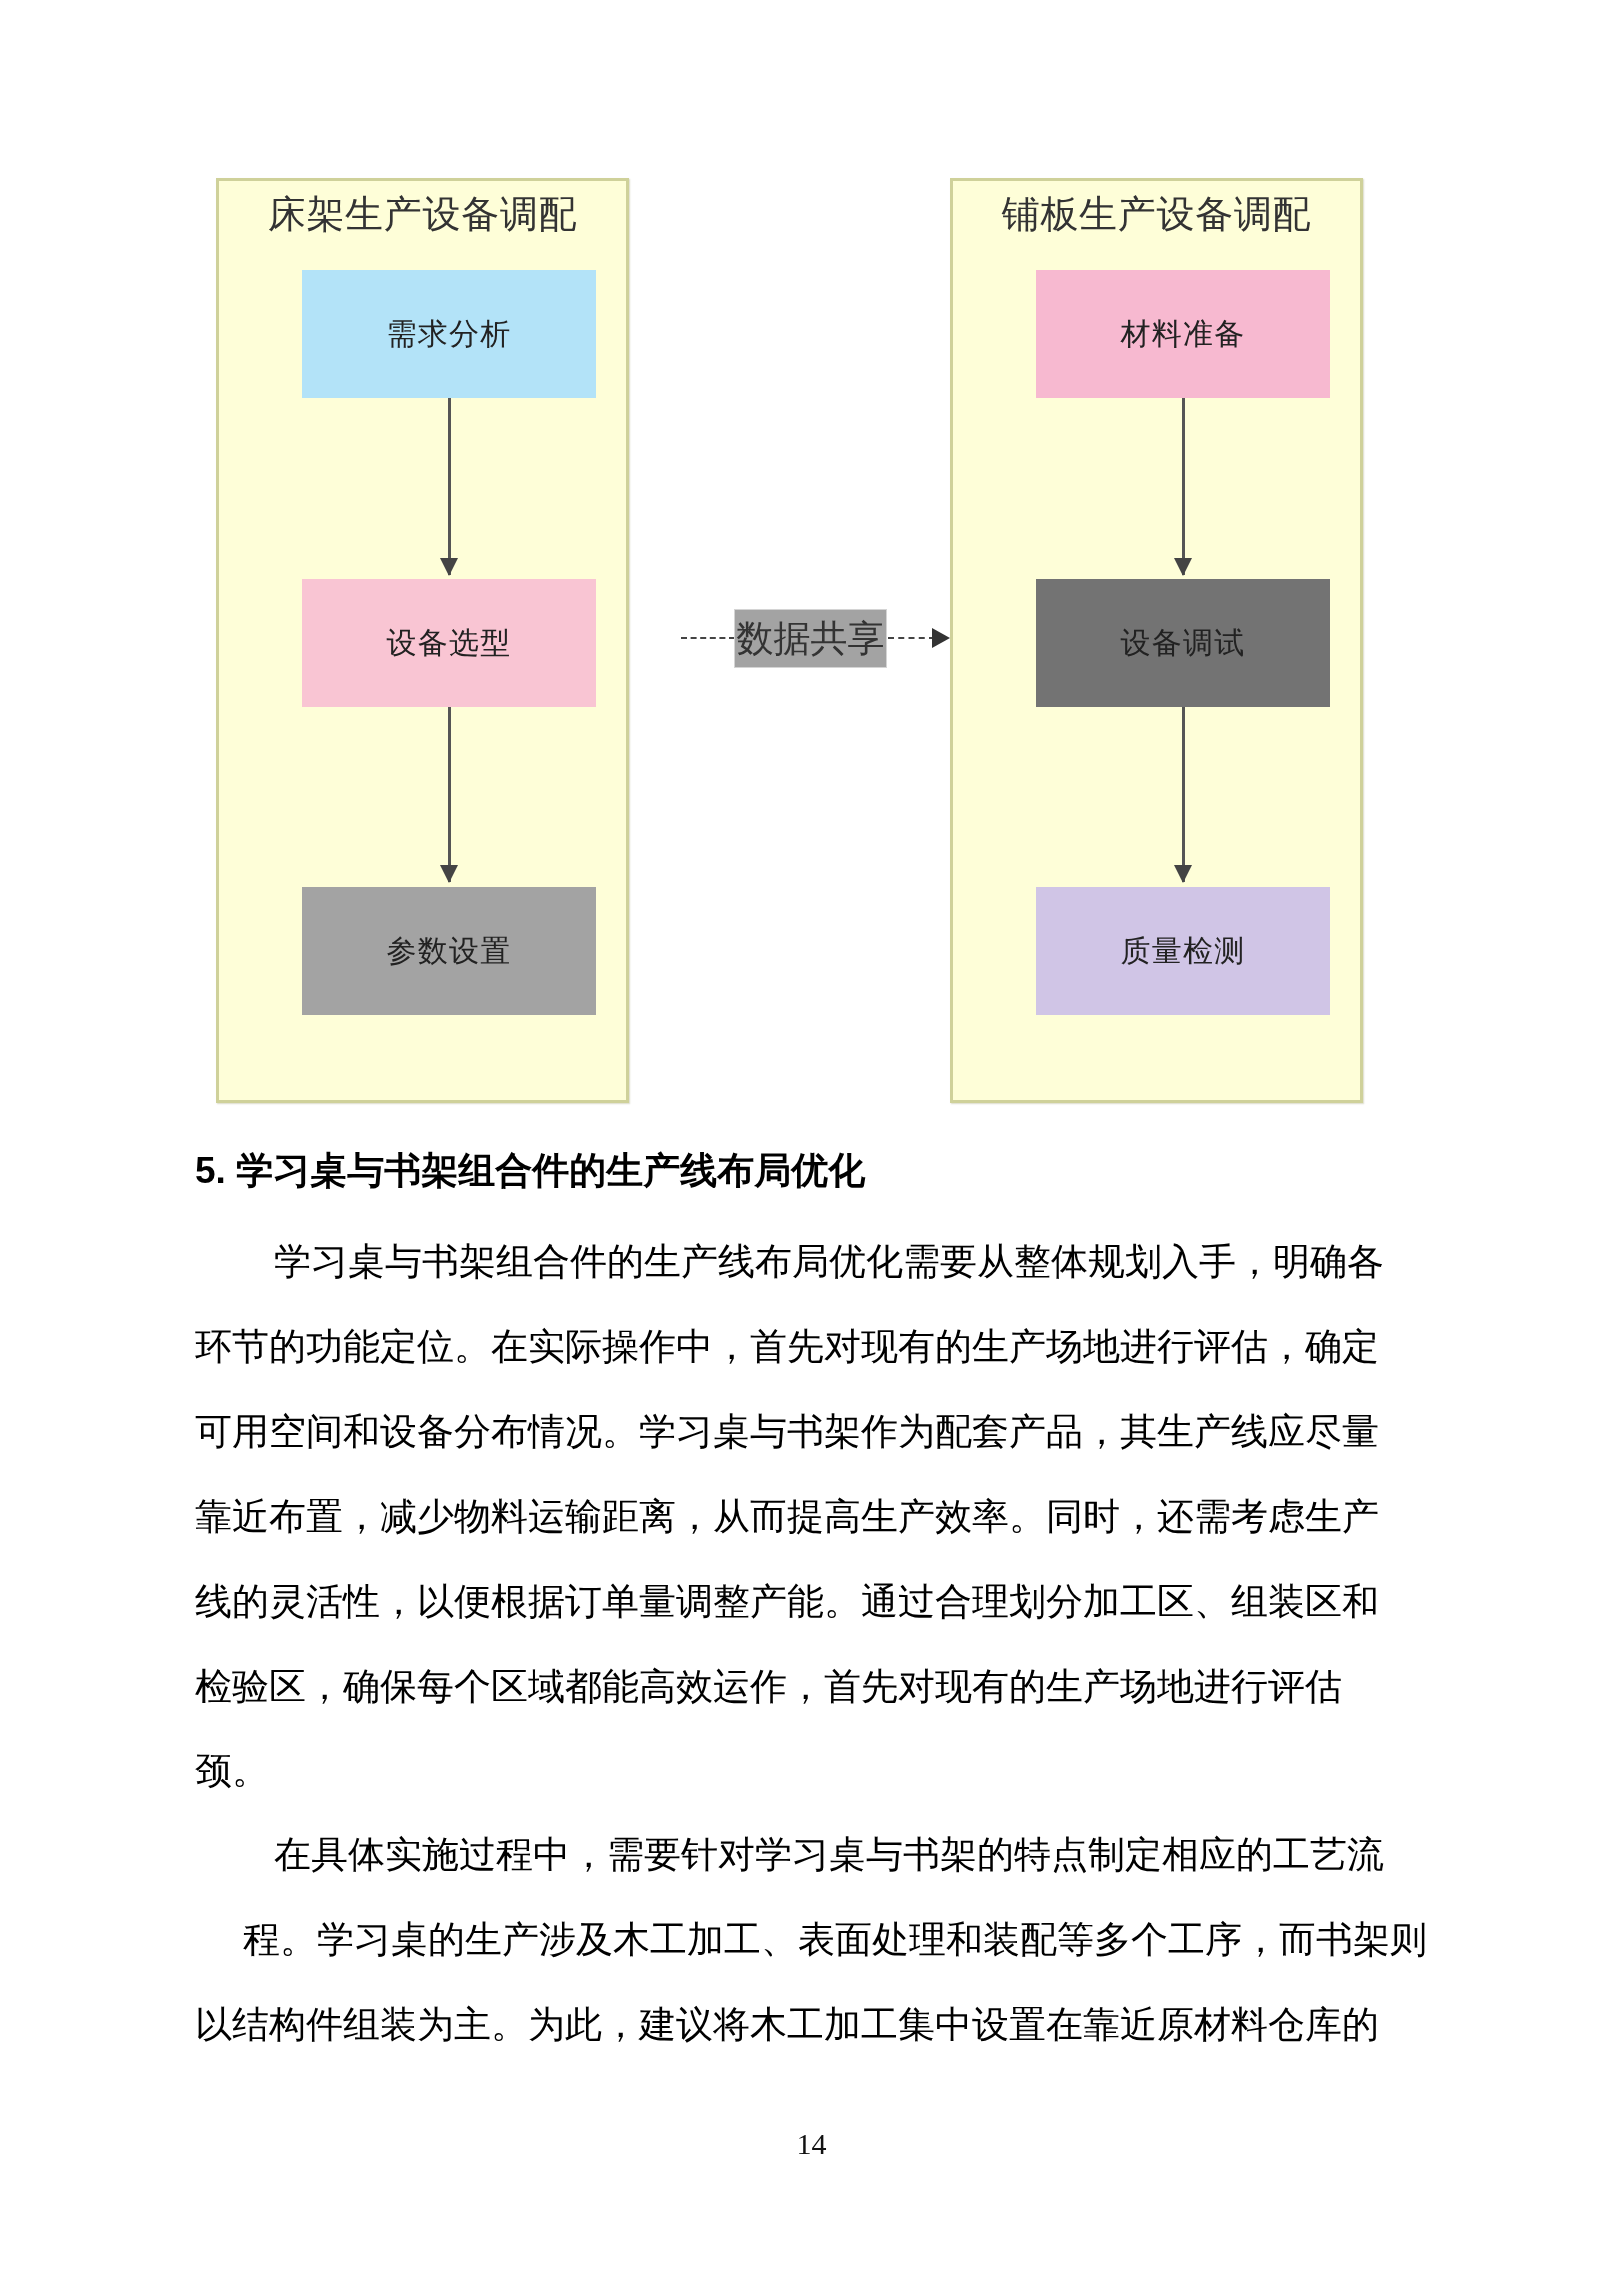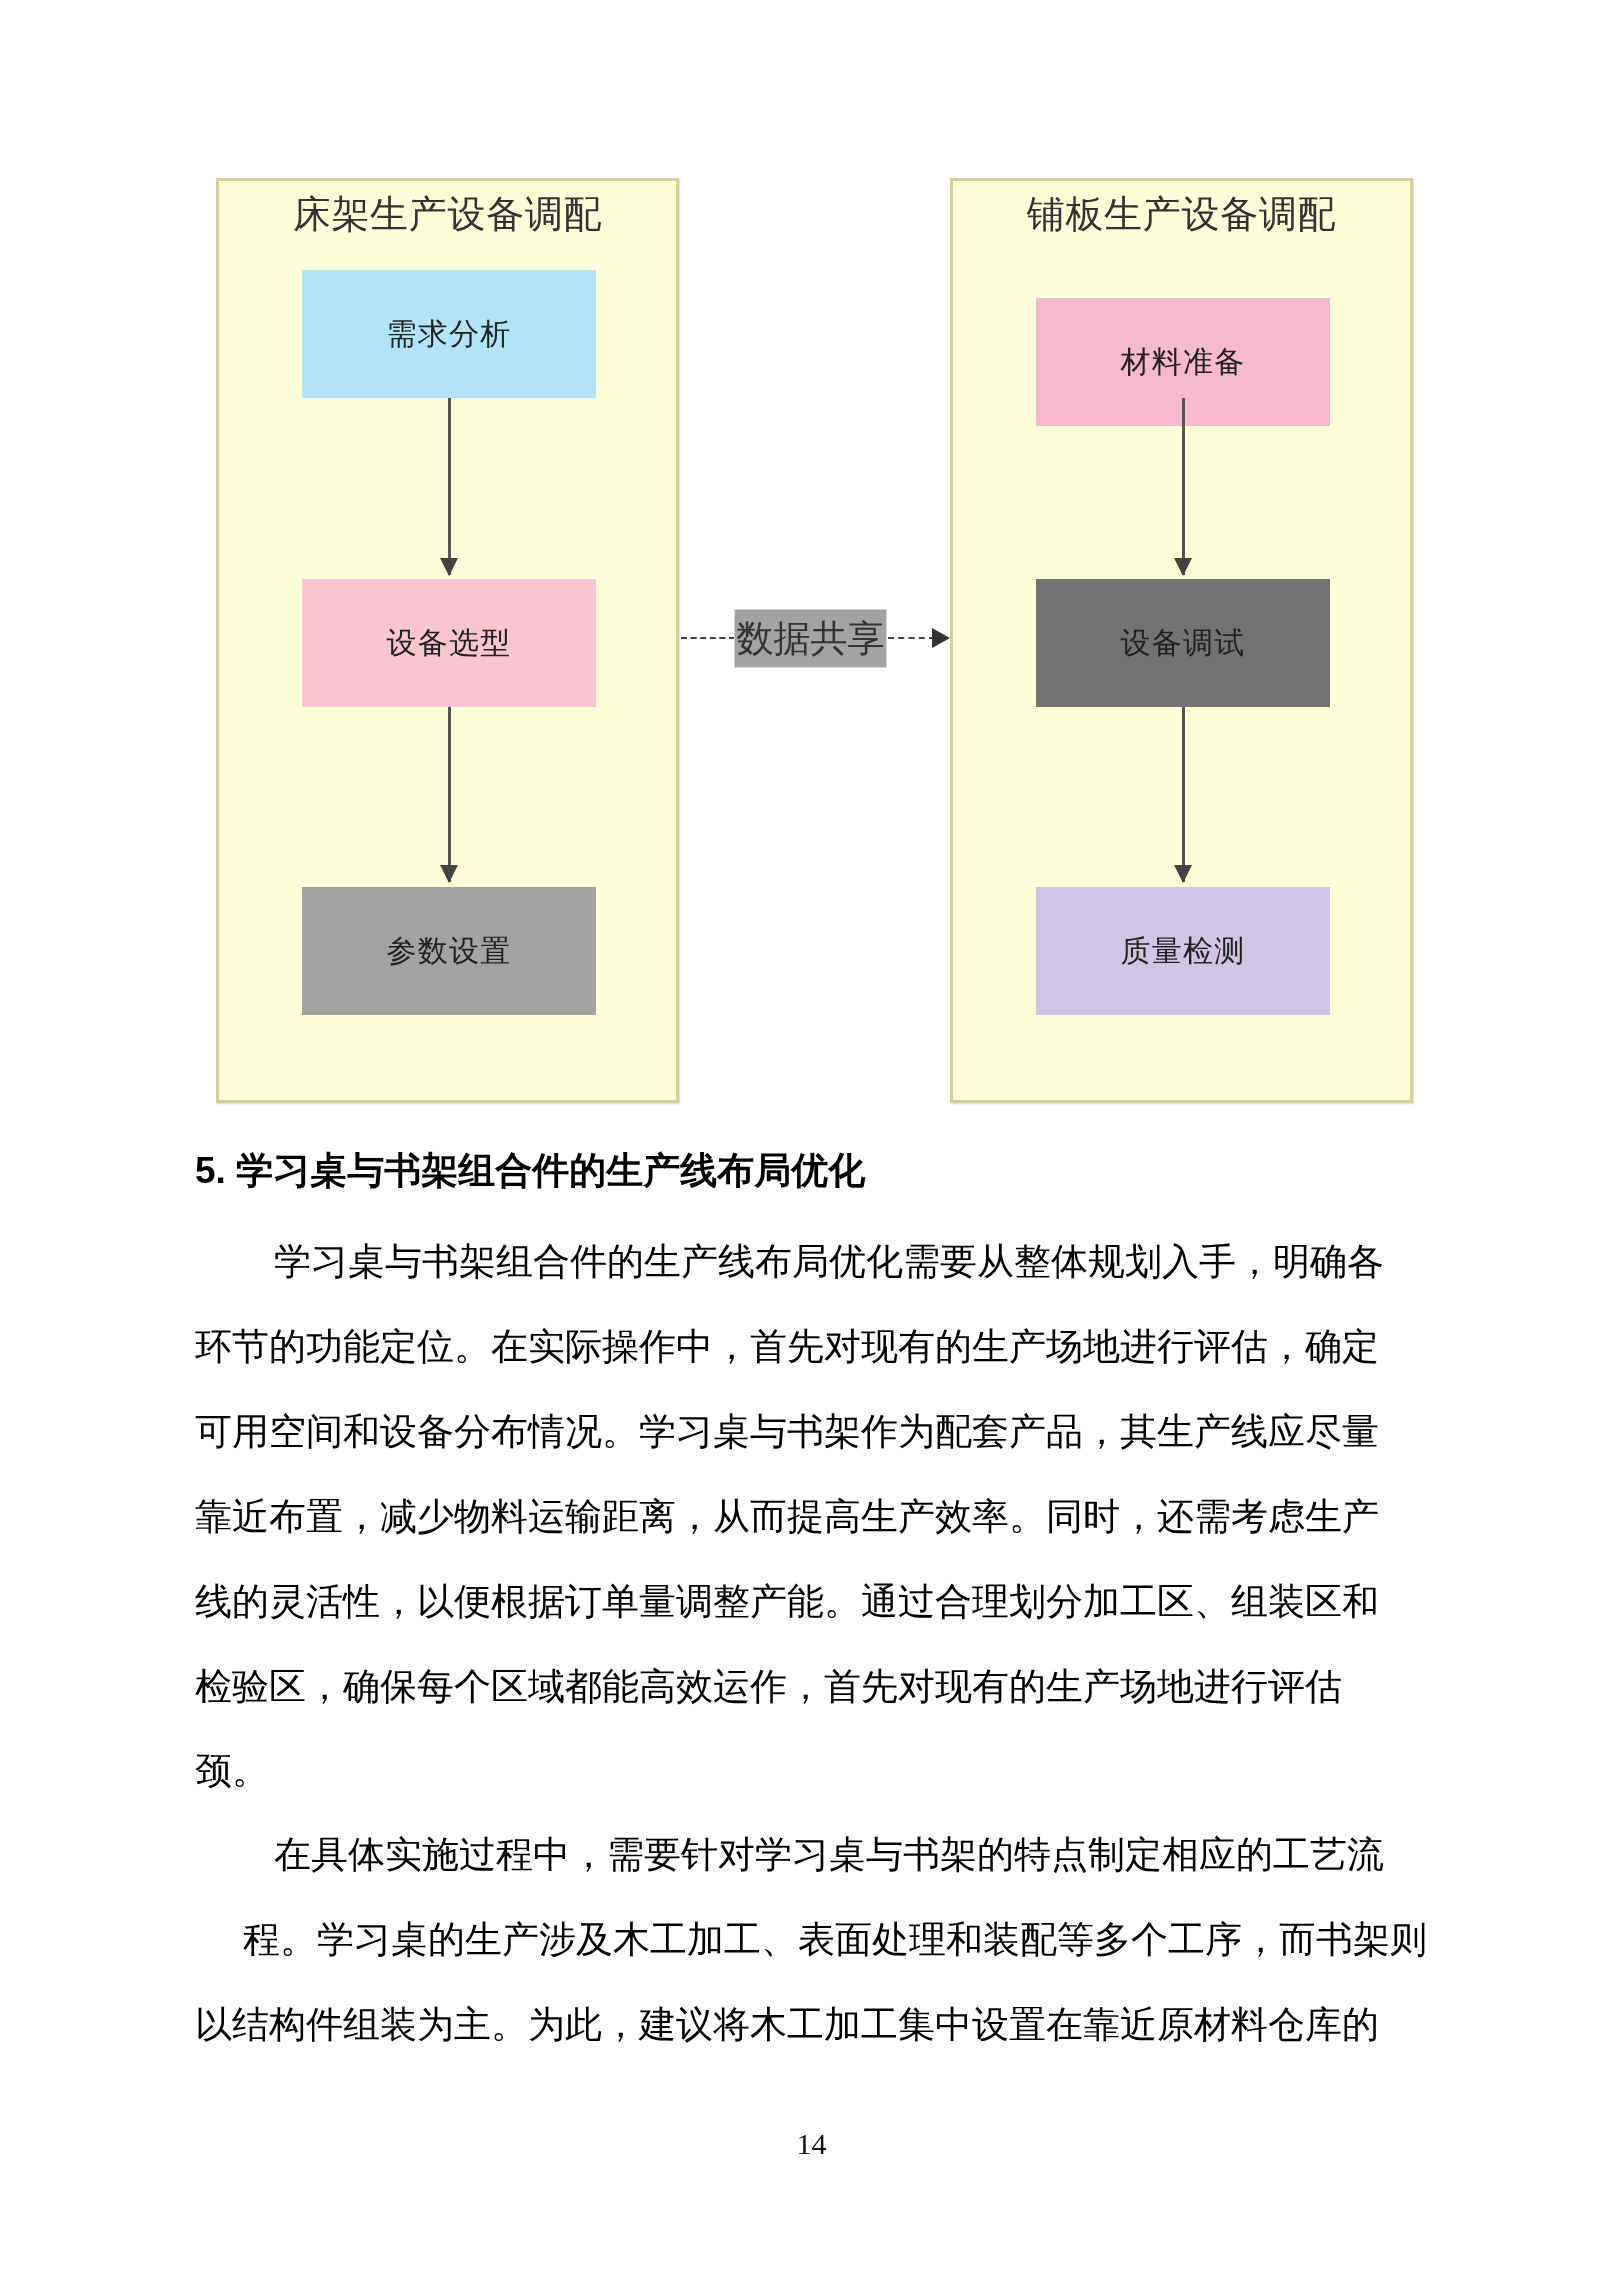--- a/index.html
+++ b/index.html
@@ -1,20 +1,20 @@
 <!DOCTYPE html>
 <html style="font-size:10.5px"><head>
 <meta charset="utf-8">
 <style>
   html, body { margin: 0; padding: 0; background: #ffffff; }
   body { width: 1623px; height: 2295px; position: relative; overflow: hidden;
          font-family: "DejaVu Sans", "Liberation Sans", sans-serif; color: #111; }
 
   .diagram { position: absolute; left: 0; top: 0; width: 1623px; height: 1126px; }
-  .container { position: absolute; top: 178px; width: 463px; height: 925px;
+  .container { position: absolute; top: 178px; width: 413px; height: 925px;
                background: #fefed8; border: 3.3px solid #cfd19a; box-sizing: border-box;
                box-shadow: 0.7px 1.3px 1.3px rgba(150,150,100,0.35); }
   .container.left { left: 216px; }
   .container.right { left: 950px; }
   .container-title { position: absolute; top: 7.9px; left: 0; right: 0; text-align: center;
                      font-size: 38px; color: #333; letter-spacing: 0.7px; }
 
   .node { position: absolute; width: 294px; height: 128px; display: flex;
           align-items: center; justify-content: center; font-size: 30px;
           color: #222; letter-spacing: 1.3px; }
@@ -61,21 +61,21 @@
   </div>
   <div class="v-arrow" style="left:448px; top:398px; height:177px;"></div>
   <div class="node" style="left:302px; top:579px; background:#f9c5d3;">
     <span class="node-label">设备选型</span>
   </div>
   <div class="v-arrow" style="left:448px; top:707px; height:175px;"></div>
   <div class="node" style="left:302px; top:887px; background:#a3a3a3;justify-content:center;">
     <span class="node-label">参数设置</span>
   </div>
 
-  <div class="node" style="left:1036px; top:270px; background:#f7b9d0;margin-top:28px;">
+  <div class="node" style="left:1036px; top:270px; background:#f7b9d0;">
     <span class="node-label">材料准备</span>
   </div>
   <div class="v-arrow" style="left:1182px; top:398px; height:177px;"></div>
   <div class="node" style="left:1036px; top:579px; background:#737373;">
     <span class="node-label">设备调试</span>
   </div>
   <div class="v-arrow" style="left:1182px; top:707px; height:175px;"></div>
   <div class="node" style="left:1036px; top:887px; background:#d0c5e6;">
     <span class="node-label">质量检测</span>
   </div>

